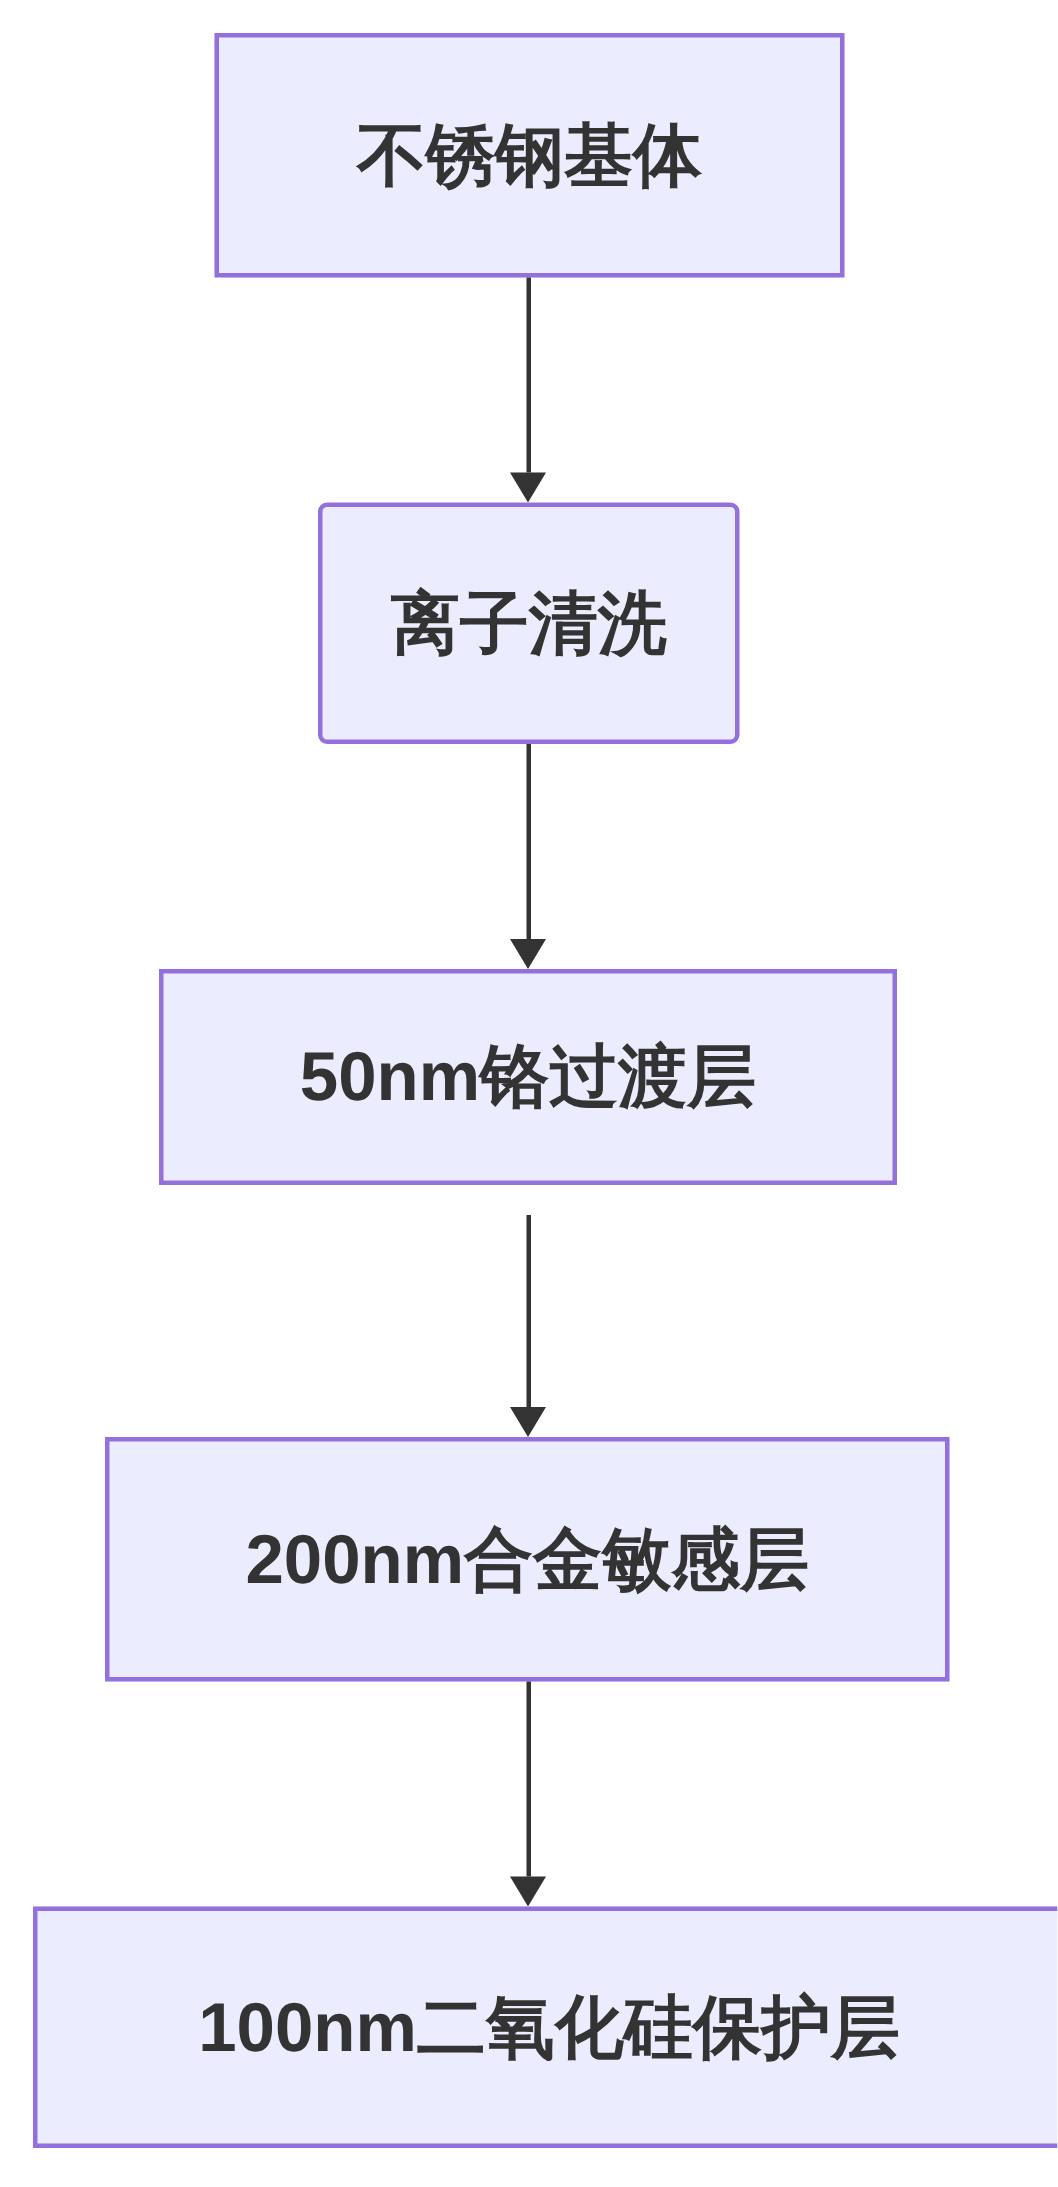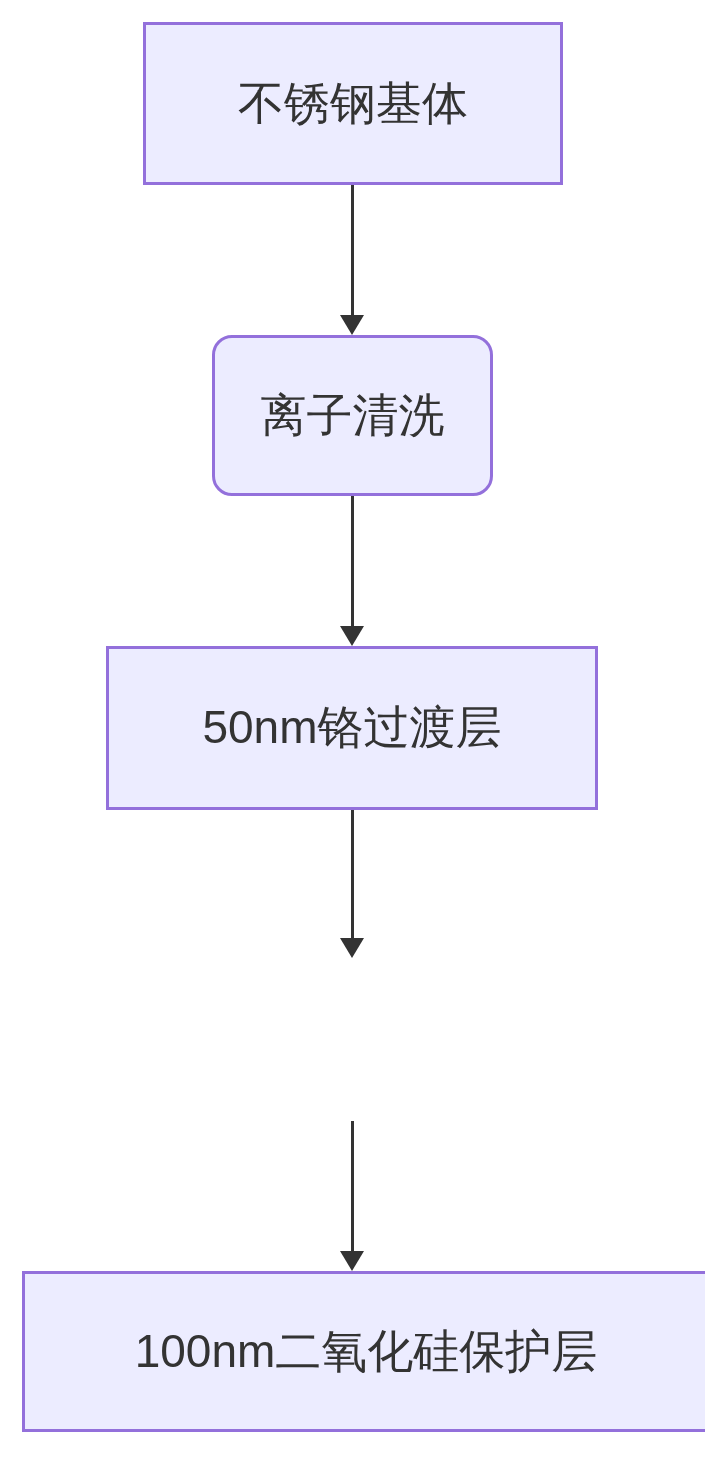--- a/index.html
+++ b/index.html
@@ -25,26 +25,27 @@
     position: absolute;
     background: var(--node-fill);
     border: 3px solid var(--node-border);
     color: var(--text-color);
     font-size: 46px;
     line-height: 1.2;
     display: flex;
     align-items: center;
     justify-content: center;
     white-space: nowrap;
+    font-weight: bold;
   }
-  .node.rounded { border-radius: 20px; }
+  .node.rounded { border-radius: 6px; }
 
   .node-substrate { left: 143px; top:   22px; width: 420px; height: 163px; }
   .node-ion-clean { left: 212px; top:  335px; width: 281px; height: 161px; }
-  .node-cr-layer  { left: 106px; top:  646px; width: 492px; height: 164px; }
+  .node-cr-layer  { left: 106px; top:  646px; width: 492px; height: 144px; }
   .node-alloy     { left:  70px; top:  958px; width: 563px; height: 163px; }
   .node-sio2      { left:  22px; top: 1271px; width: 688px; height: 161px; }
 
   .arrow {
     position: absolute;
     left: 352px;
     transform: translateX(-50%);
     display: flex;
     flex-direction: column;
     align-items: center;
@@ -91,20 +92,23 @@
 
   <div class="node node-cr-layer">
     <span>50nm铬过渡层</span>
   </div>
 
   <div class="arrow arrow-3">
     <div class="arrow-line"></div>
     <div class="arrow-head"></div>
   </div>
 
+  <div class="node node-alloy">
+    <span>200nm合金敏感层</span>
+  </div>
 
   <div class="arrow arrow-4">
     <div class="arrow-line"></div>
     <div class="arrow-head"></div>
   </div>
 
   <div class="node node-sio2">
     <span>100nm二氧化硅保护层</span>
   </div>
 

